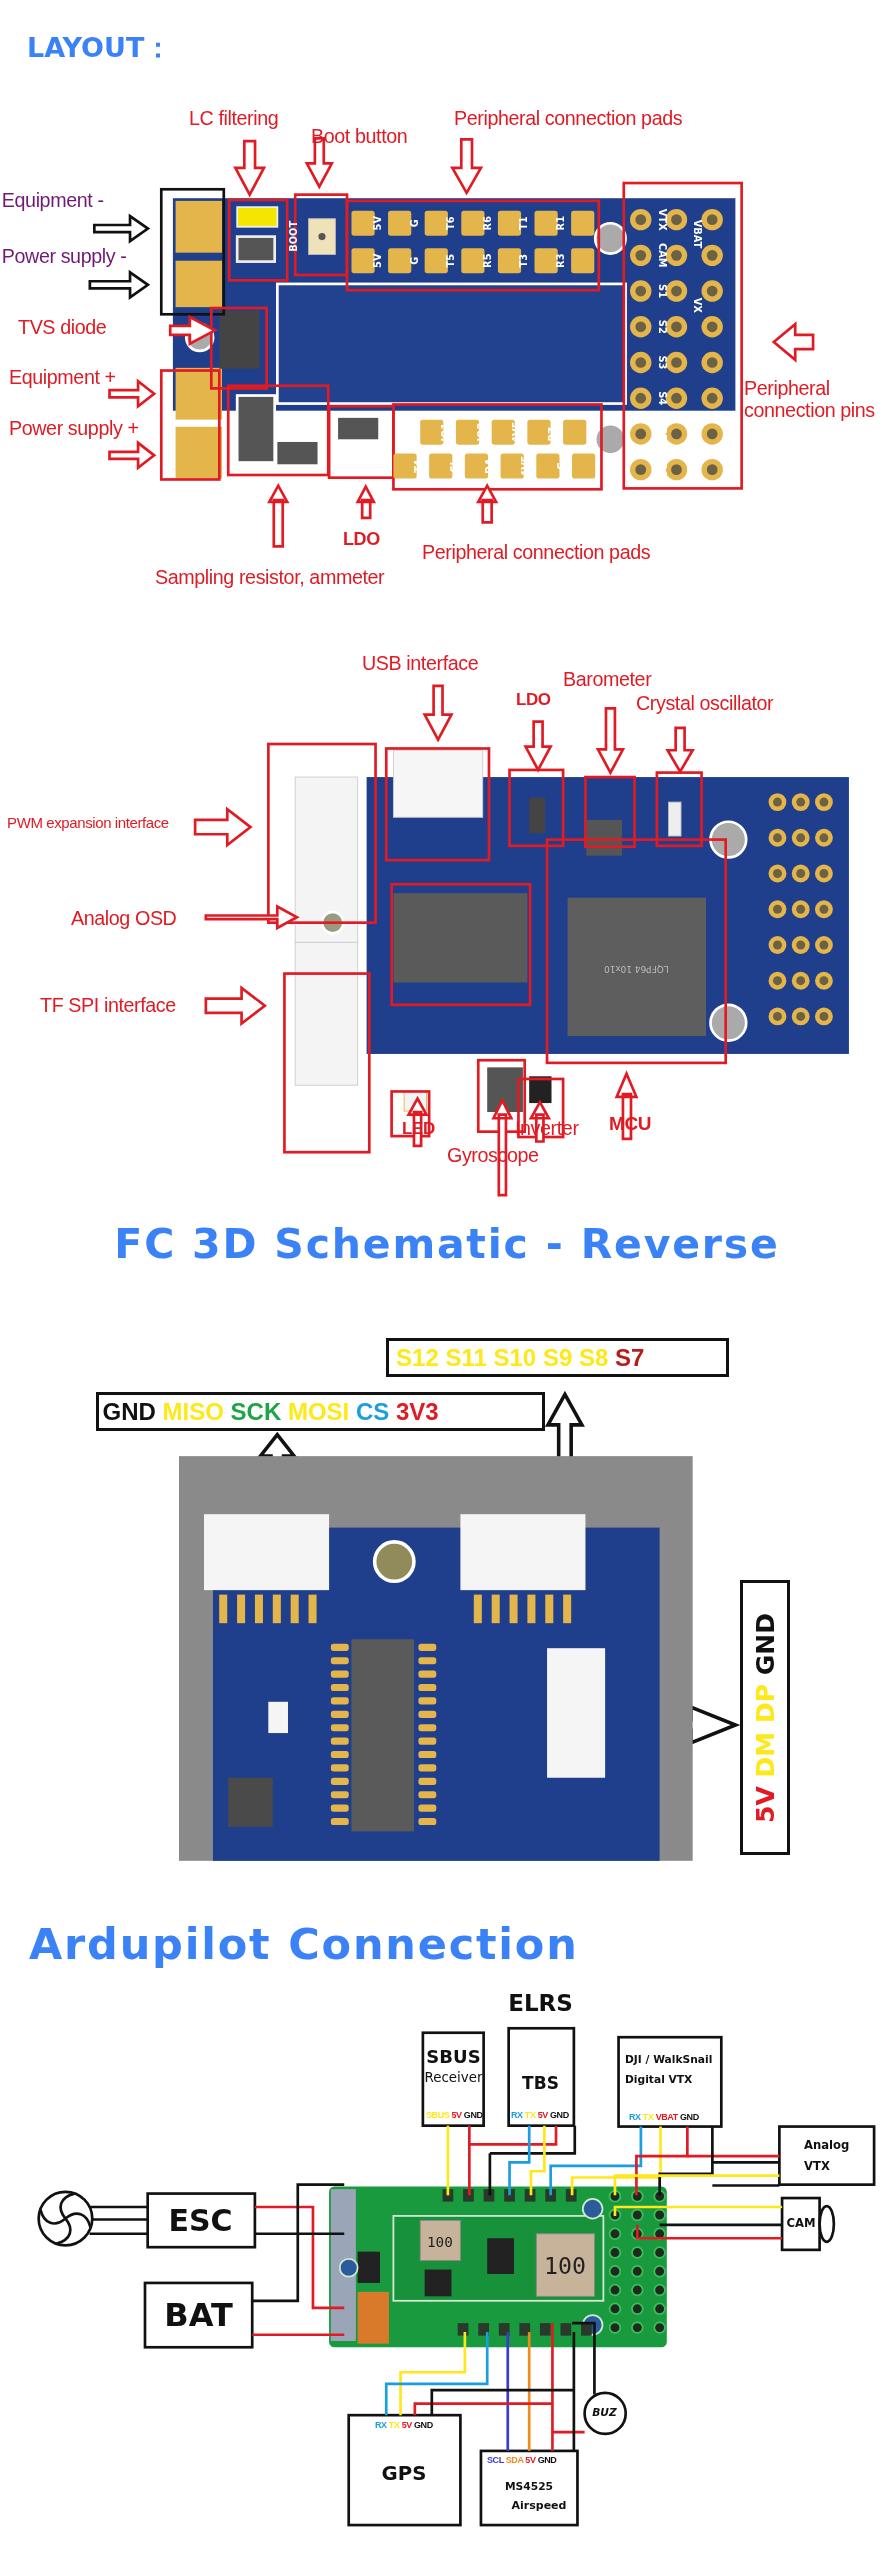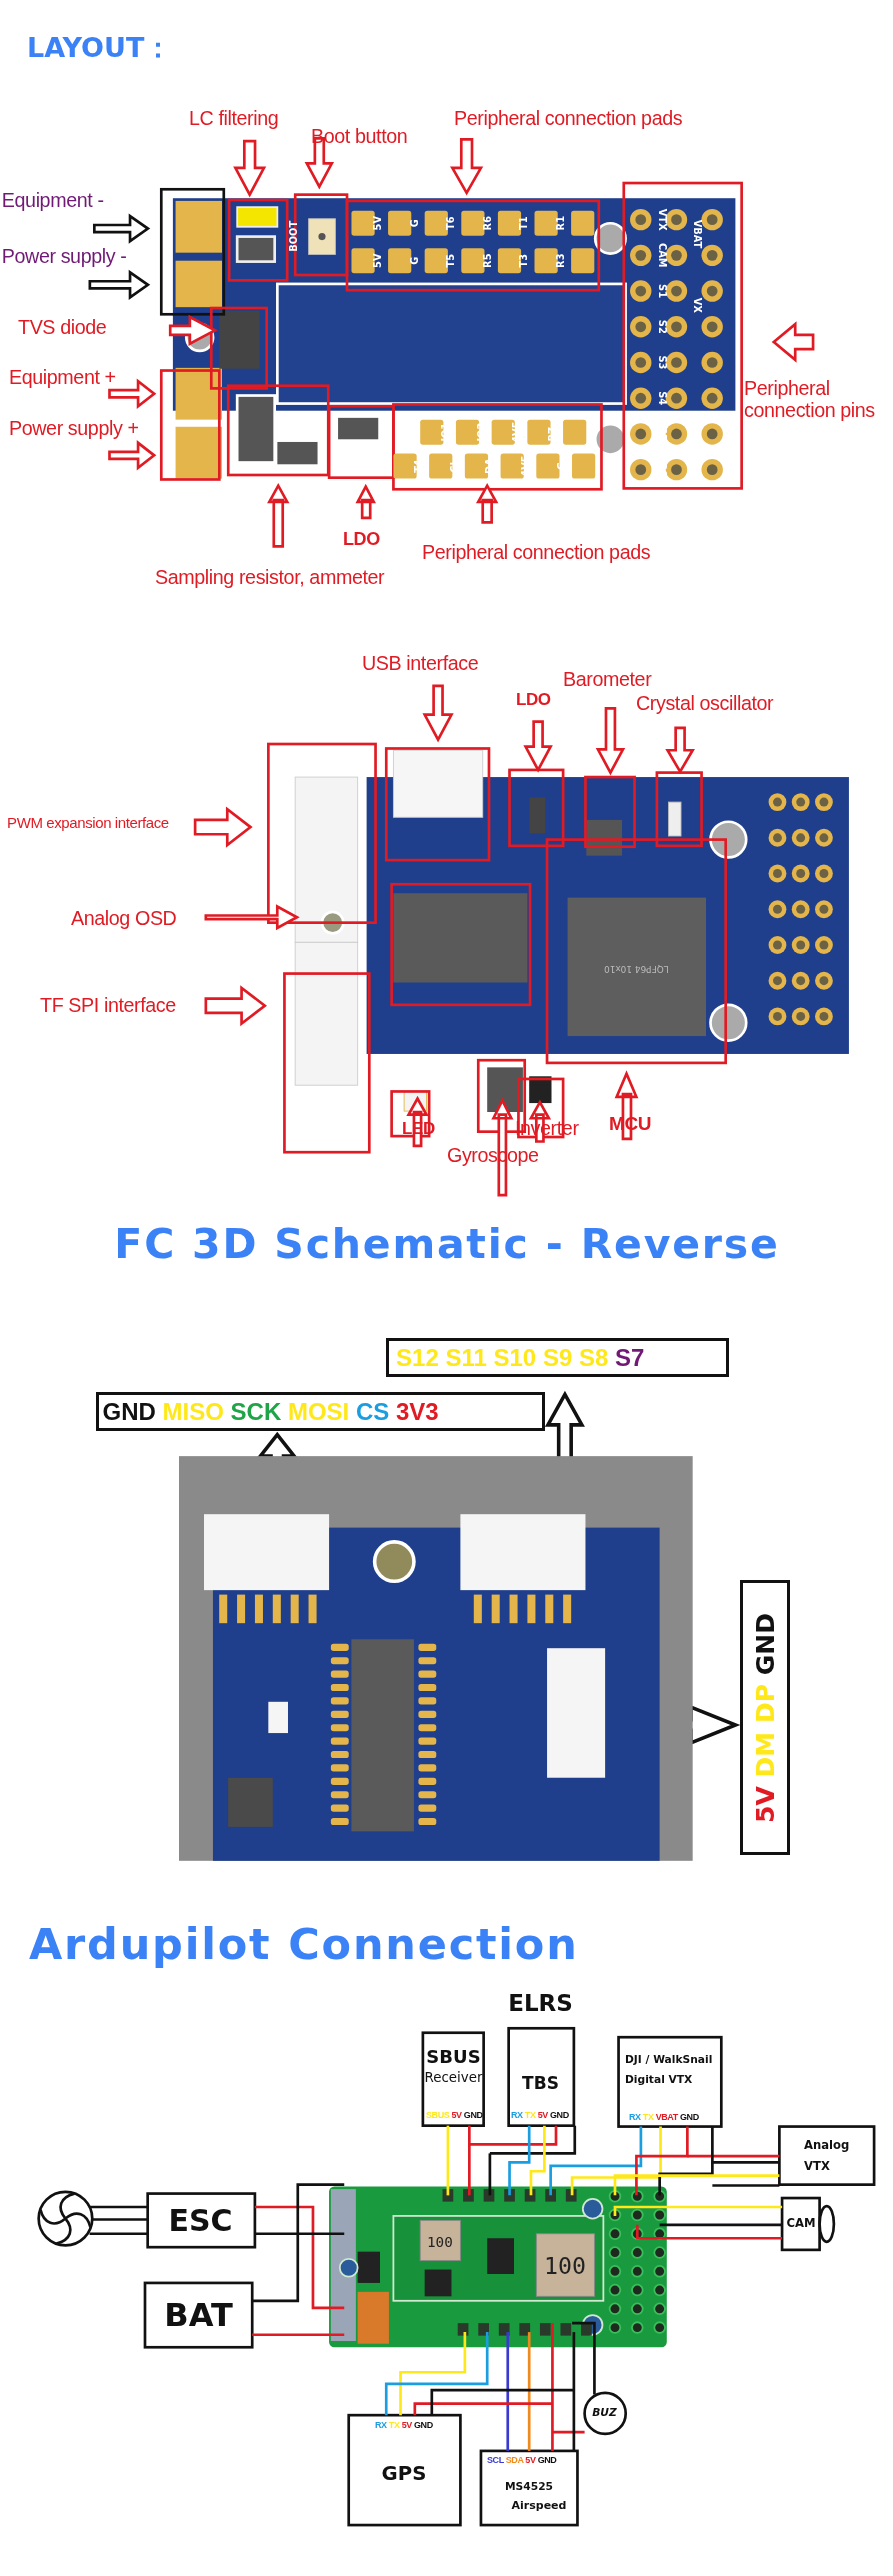--- a/index.html
+++ b/index.html
@@ -305,21 +305,21 @@
 <div class="lbl red" style="left:71px;top:907px;font-size:19.7px;">Analog OSD</div>
 <div class="lbl red" style="left:40px;top:994px;font-size:19.7px;">TF SPI interface</div>
 <div class="lbl red" style="left:402px;top:1119px;font-size:17px;font-weight:bold;">LED</div>
 <div class="lbl red" style="left:447px;top:1144px;font-size:19.7px;">Gyroscope</div>
 <div class="lbl red" style="left:515px;top:1117px;font-size:19.7px;">Inverter</div>
 <div class="lbl red" style="left:609px;top:1113px;font-size:19px;font-weight:bold;">MCU</div>
 
 <div class="h1" style="left:0;width:894px;text-align:center;top:1220px;font-size:41px;letter-spacing:1.8px;">FC 3D Schematic - Reverse</div>
 
 <div class="abs" style="left:386px;top:1338px;width:343px;height:39px;border:3.6px solid #111;box-sizing:border-box;display:flex;align-items:center;padding-left:7.1px;gap:7.1px;font-family:'Liberation Sans',sans-serif;font-weight:bold;font-size:24px;">
-  <span id="servo-box-items"><span style="color: rgb(255, 232, 26);">S12 </span><span style="color: rgb(255, 232, 26);">S11 </span><span style="color: rgb(255, 232, 26);">S10 </span><span style="color: rgb(255, 232, 26);">S9 </span><span style="color: rgb(255, 232, 26);">S8 </span><span style="color: #701a75;">S7</span></span>
+  <span id="servo-box-items"><span style="color: rgb(255, 232, 26);">S12 </span><span style="color: rgb(255, 232, 26);">S11 </span><span style="color: rgb(255, 232, 26);">S10 </span><span style="color: rgb(255, 232, 26);">S9 </span><span style="color: rgb(255, 232, 26);">S8 </span><span style="color: #b91c1c;">S7</span></span>
 </div>
 <div class="abs" style="left:96px;top:1392px;width:449px;height:39px;border:3.6px solid #111;box-sizing:border-box;display:flex;align-items:center;padding-left:3.6px;font-family:'Liberation Sans',sans-serif;font-weight:bold;font-size:24px;">
   <span id="spi-box-items"><span style="color: rgb(17, 17, 17);">GND </span><span style="color: rgb(255, 232, 26);">MISO </span><span style="color: rgb(31, 165, 72);">SCK </span><span style="color: rgb(255, 232, 26);">MOSI </span><span style="color: rgb(27, 158, 224);">CS </span><span style="color: rgb(224, 27, 36);">3V3</span></span>
 </div>
 
 <svg style="top:0;" width="894" height="1876" viewBox="0 0 1000 2100">
 
   <g fill="#fff" stroke="#111" stroke-width="4">
     <path d="M303,1680 h14 v-50 h12 l-19,-24 l-19,24 h12 z"></path>
     <path d="M625,1685 h14 v-90 h12 l-19,-34 l-19,34 h12 z"></path>

